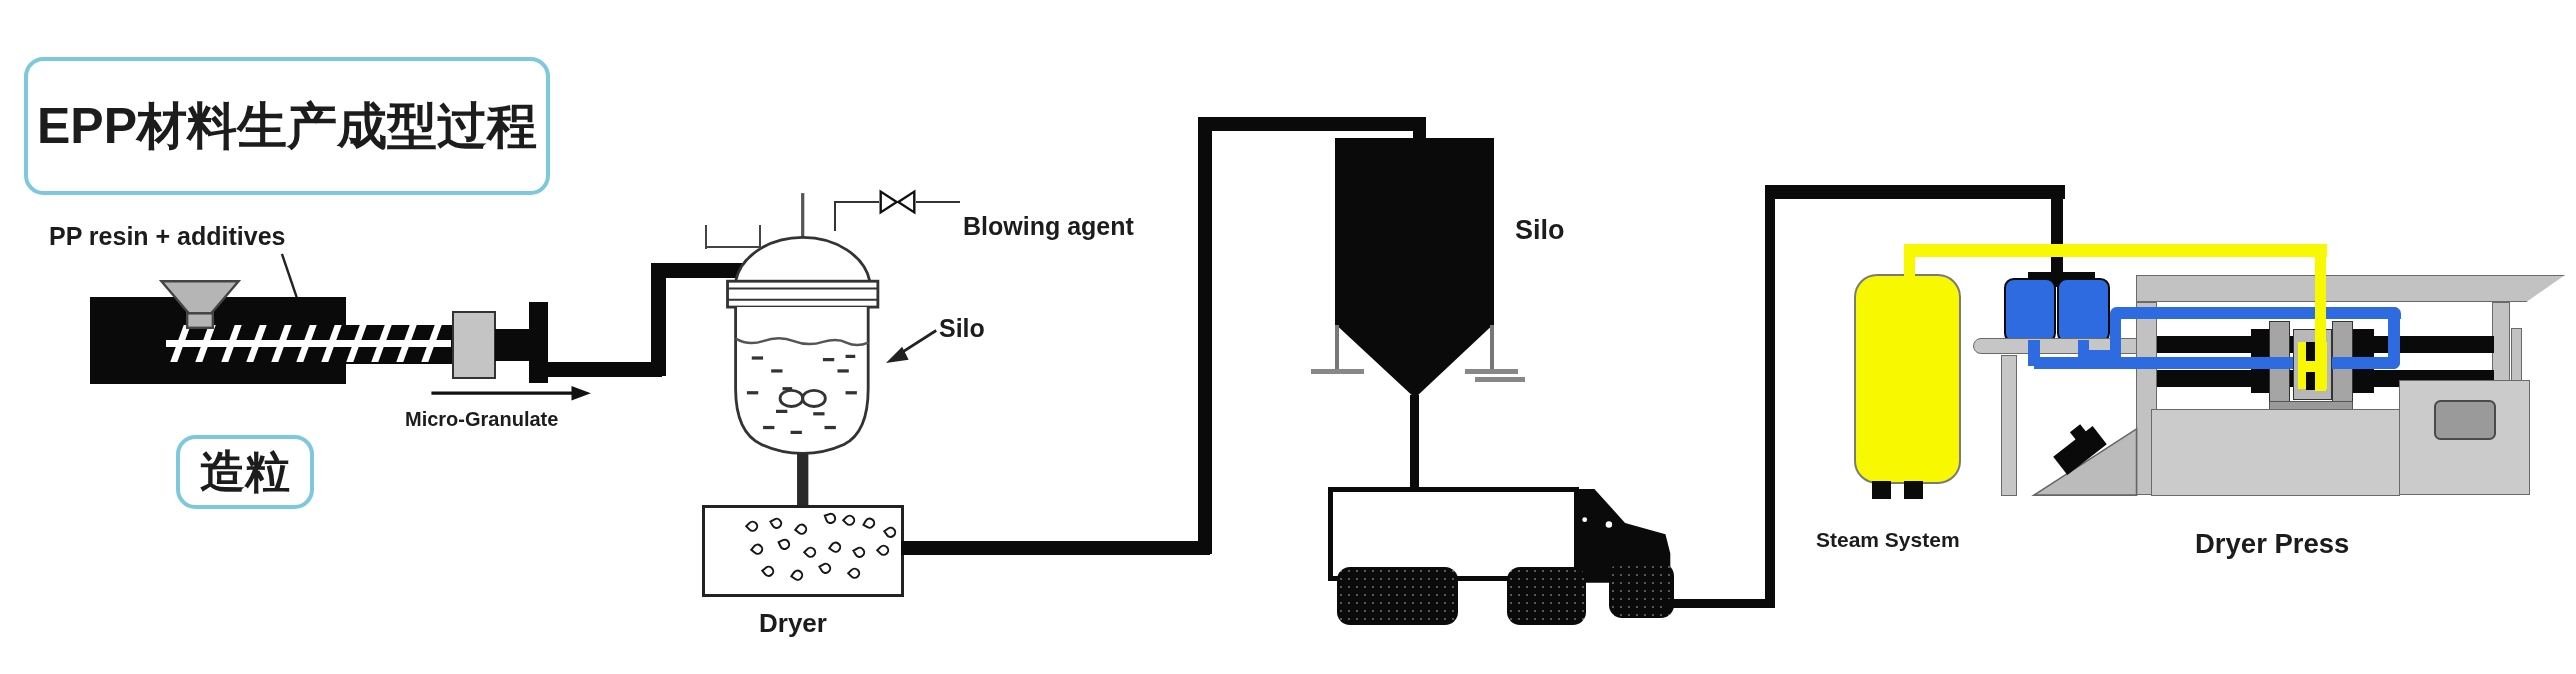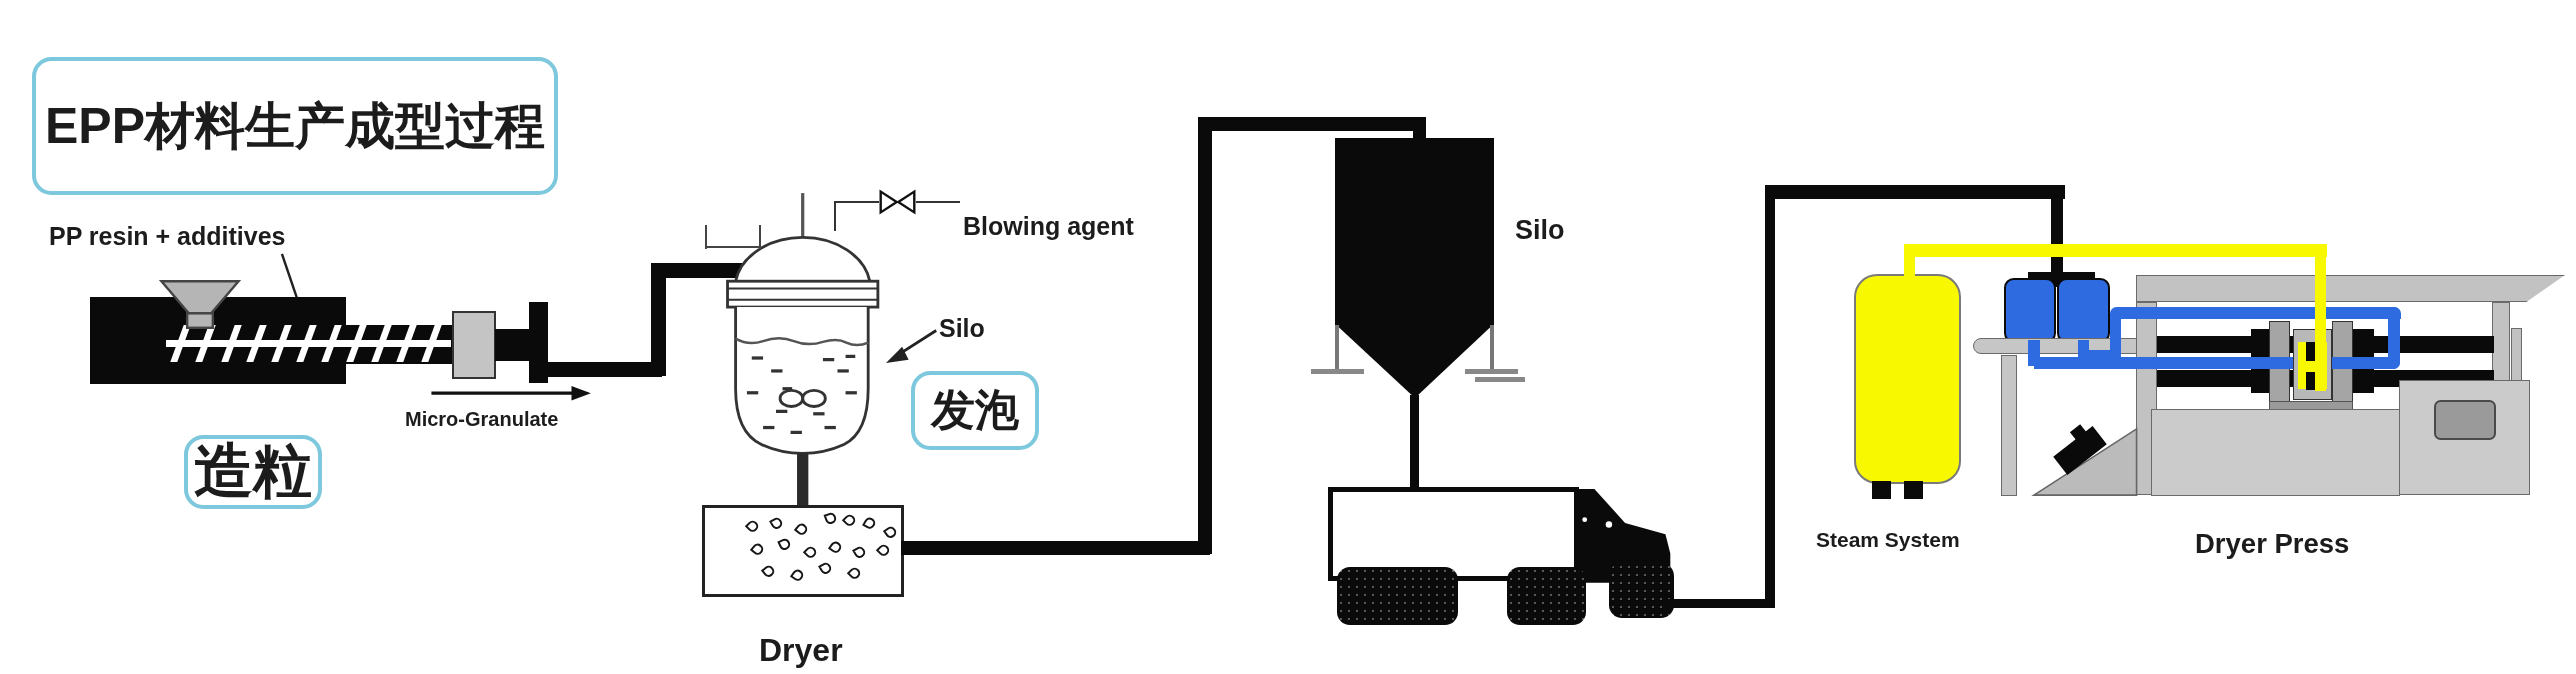--- a/index.html
+++ b/index.html
@@ -5,21 +5,21 @@
   html,body{margin:0;padding:0;background:#fff;}
   .stage{position:relative;width:2576px;height:674px;background:#ffffff;overflow:hidden;
          font-family:"Liberation Sans","DejaVu Sans",sans-serif;color:#1a1a1a;}
   .abs{position:absolute;}
   .blk{position:absolute;background:#0a0a0a;}
   .gray{position:absolute;background:#c6c6c6;border:1.6px solid #6a6a6a;box-sizing:border-box;}
   .blue{position:absolute;background:#2e6ae0;}
   .yel{position:absolute;background:#f8f800;}
   .lbl{position:absolute;font-weight:bold;white-space:nowrap;color:#1c1c1c;}
   .tagbox{position:absolute;border:4px solid #7ec8dd;border-radius:19.4px;background:#fff;
-          display:flex;align-items:center;justify-content:center;box-sizing:border-box;margin-left:8px;}
+          display:flex;align-items:center;justify-content:center;box-sizing:border-box;}
   .droplet{position:absolute;width:10.5px;height:10.5px;background:#fff;border:2.4px solid #161616;
            border-radius:0 50% 50% 50%;box-sizing:border-box;}
   .flight{position:absolute;top:0;width:6.5px;height:37px;background:#fff;transform:skewX(-20deg);}
   svg{position:absolute;overflow:visible;}
 </style>
 </head>
 <body>
 
 <div class="stage">
 
@@ -66,21 +66,21 @@
   <div class="blk" style="left:651px;top:263px;width:14.6px;height:113px;"></div>
   <div class="blk" style="left:651px;top:263px;width:96px;height:14.6px;"></div>
 
   <svg style="left:429px;top:385px;" width="170" height="18" viewBox="0 0 210 22">
     <line x1="3" y1="10" x2="182" y2="10" stroke="#111" stroke-width="4"></line>
     <polygon points="200,10 176,1 176,19" fill="#111"></polygon>
   </svg>
   <div class="lbl" style="left:405px;top:408px;font-size:20px;">Micro-Granulate</div>
 
   <div class="tagbox" style="left:176px;top:435px;width:138px;height:74px;">
-    <span class="lbl" style="position:static;font-size:59px;">造粒</span>
+    <span class="lbl" style="position:static;font-size:45px;">造粒</span>
   </div>
 
   <svg style="left:695px;top:185px;" width="196" height="325" viewBox="0 0 242 402">
 
     <line x1="133" y1="10" x2="133" y2="264" stroke="#555" stroke-width="4"></line>
 
     <path d="M 50 119 A 84 64 0 0 1 216 119" fill="#fff" stroke="#333" stroke-width="3.5"></path>
 
     <rect x="40" y="119" width="186" height="32" fill="#fff" stroke="#333" stroke-width="3.5"></rect>
     <line x1="40" y1="128" x2="226" y2="128" stroke="#333" stroke-width="2.5"></line>
@@ -124,23 +124,20 @@
   </svg>
   <div class="abs" style="left:916px;top:201px;width:44px;height:2.4px;background:#333;"></div>
   <div class="lbl" style="left:963px;top:212px;font-size:25px;text-align:right;">Blowing agent</div>
 
   <div class="lbl" style="left:939px;top:314px;font-size:25px;">Silo</div>
   <svg style="left:881px;top:324px;" width="65" height="47" viewBox="0 0 80 58">
     <line x1="68" y1="8" x2="18" y2="40" stroke="#222" stroke-width="3.5"></line>
     <polygon points="6,48 26,28 34,44" fill="#222"></polygon>
   </svg>
 
-  <div class="tagbox" style="left:903px;top:371px;width:128px;height:79px;">
-    <span class="lbl" style="position:static;font-size:44px;">发泡</span>
-  </div>
 
   <div class="abs" style="left:702px;top:505px;width:202px;height:92px;background:#fff;border:3.2px solid #222;box-sizing:border-box;">
     <div id="dryer-droplets" class="abs" style="left:0;top:0;width:196px;height:86px;">
         <div class="droplet" style="left: 42px; top: 13px; transform: rotate(-45deg);"></div>
         <div class="droplet" style="left: 66px; top: 9.7px; transform: rotate(-30deg);"></div>
         <div class="droplet" style="left: 91px; top: 16px; transform: rotate(-50deg);"></div>
         <div class="droplet" style="left: 120px; top: 4.9px; transform: rotate(-20deg);"></div>
         <div class="droplet" style="left: 139px; top: 6.5px; transform: rotate(-45deg);"></div>
         <div class="droplet" style="left: 159px; top: 9.7px; transform: rotate(-60deg);"></div>
         <div class="droplet" style="left: 180px; top: 19.4px; transform: rotate(-35deg);"></div>
@@ -149,21 +146,21 @@
         <div class="droplet" style="left: 100px; top: 39px; transform: rotate(-45deg);"></div>
         <div class="droplet" style="left: 125px; top: 34px; transform: rotate(-55deg);"></div>
         <div class="droplet" style="left: 149px; top: 39px; transform: rotate(-30deg);"></div>
         <div class="droplet" style="left: 173px; top: 37px; transform: rotate(-45deg);"></div>
         <div class="droplet" style="left: 58px; top: 58px; transform: rotate(-40deg);"></div>
         <div class="droplet" style="left: 87px; top: 62px; transform: rotate(-55deg);"></div>
         <div class="droplet" style="left: 115px; top: 55px; transform: rotate(-30deg);"></div>
         <div class="droplet" style="left: 144px; top: 60px; transform: rotate(-45deg);"></div>
       </div>
   </div>
-  <div class="lbl" style="left:759px;top:632px;font-size:32px;">Dryer</div>
+  <div class="lbl" style="left:759px;top:608px;font-size:26px;">Dryer</div>
 
   <div class="blk" style="left:901px;top:541px;width:309px;height:13.8px;"></div>
   <div class="blk" style="left:1198px;top:117px;width:13.8px;height:437px;"></div>
   <div class="blk" style="left:1198px;top:117px;width:227px;height:13.8px;"></div>
   <div class="blk" style="left:1413px;top:117px;width:13px;height:36px;"></div>
 
   <div class="blk" style="left:1335px;top:138px;width:159px;height:188px;"></div>
   <svg style="left:1335px;top:324px;" width="159" height="74" viewBox="0 0 197 92">
     <polygon points="0,0 197,0 99,92" fill="#0a0a0a"></polygon>
   </svg>

